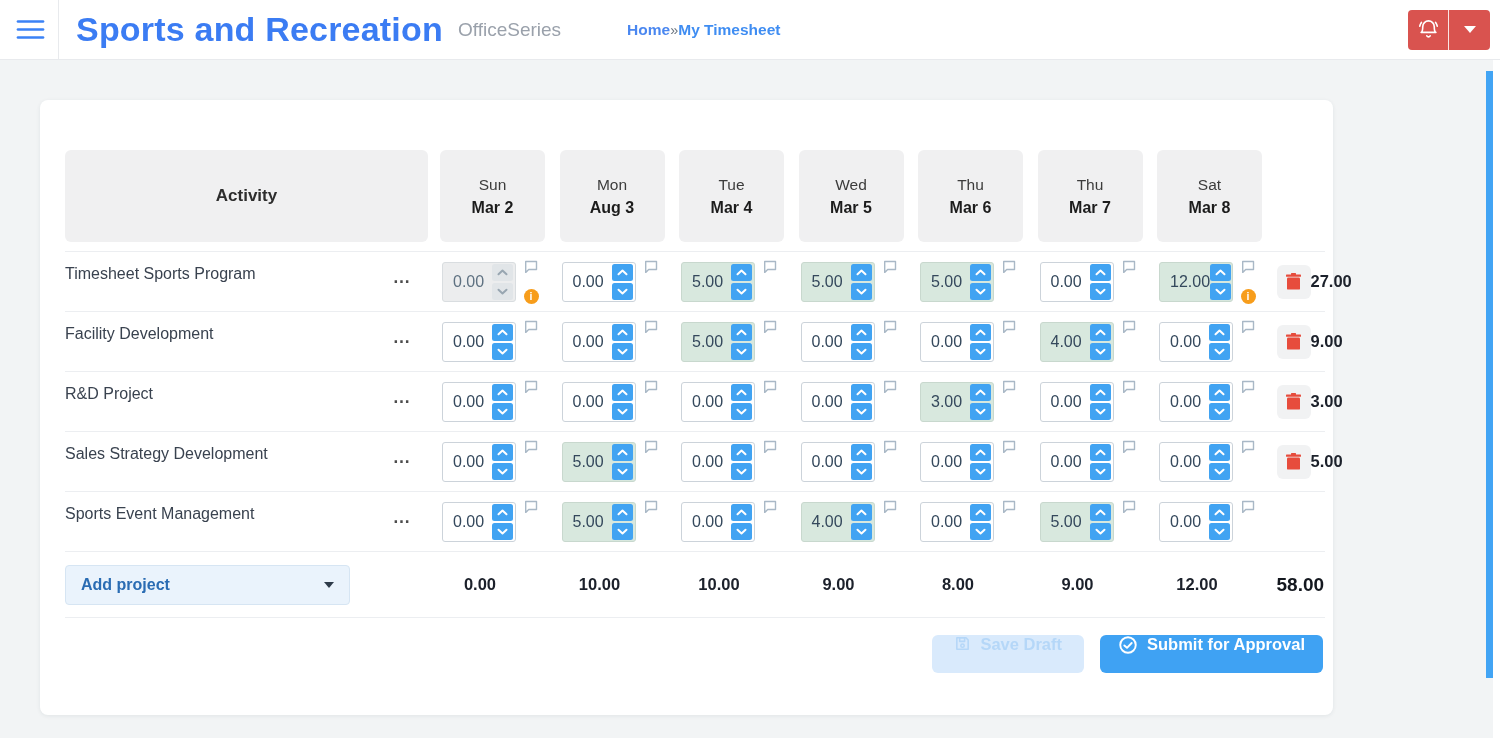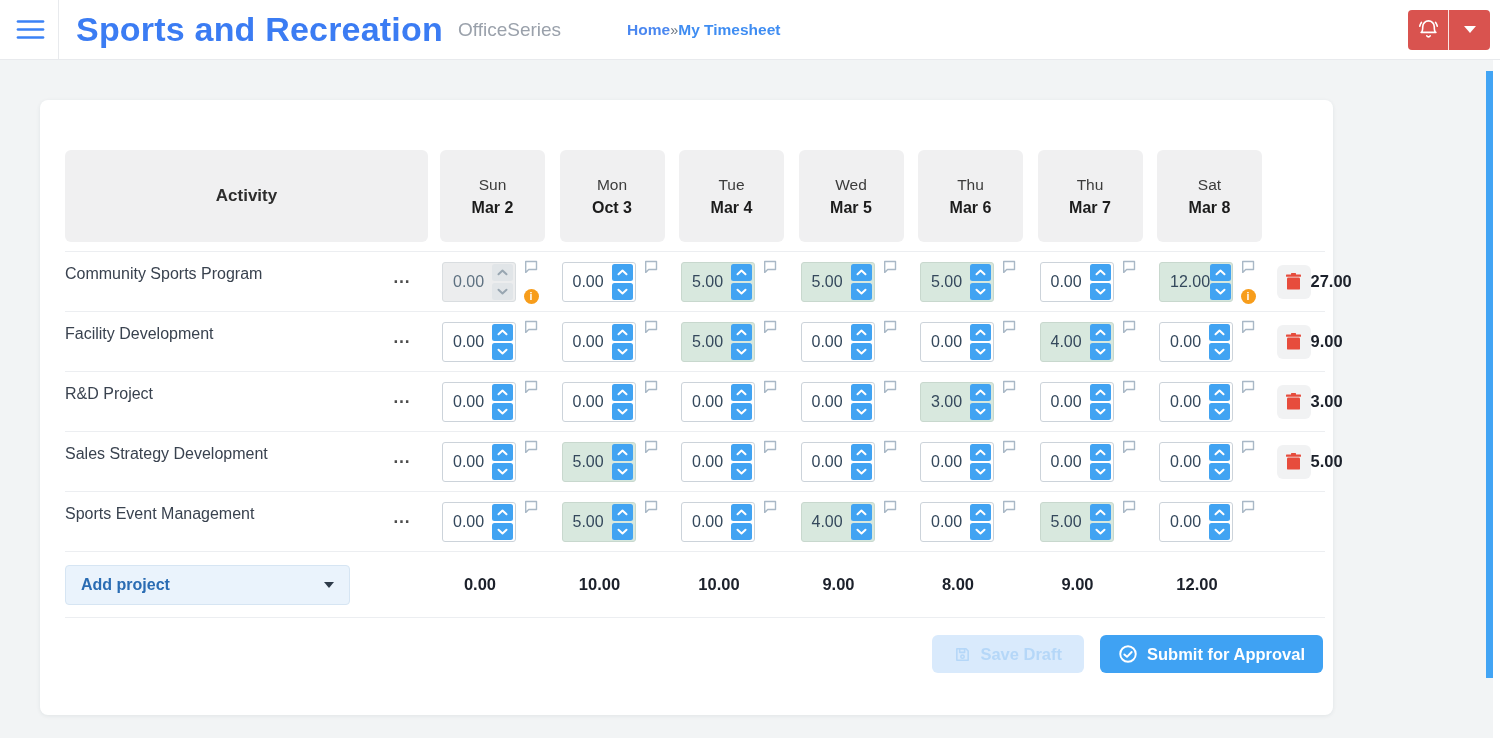--- a/index.html
+++ b/index.html
@@ -67,21 +67,21 @@
   .trow.tfooter { height:66px; }
   .add-select { width:285px; height:40px; background:#eaf3fc; border:1px solid #d6e5f3; border-radius:4px;
                 display:flex; align-items:center; justify-content:space-between; padding:0 15px; cursor:pointer; }
   .add-label { font-size:16px; font-weight:700; color:#2a6cb3; }
   .select-caret { width:0; height:0; border-left:5.5px solid transparent; border-right:5.5px solid transparent; border-top:6.5px solid #2e3b4a; }
   .fday { width:76px; text-align:center; font-size:16.5px; font-weight:700; color:#1c212b; }
   .rend.fend { justify-content:flex-end; }
   .grand-total { font-size:19px; font-weight:700; color:#14181f; }
   
   .actions { border-top:1px solid #eceef1; display:flex; justify-content:flex-end; gap:16px; padding:17px 2px 0 0; }
-  .btn { height:38px; border:none; border-radius:6px; display:flex; align-items:center; gap:9px; font-size:16.5px; font-weight:700; font-family:inherit; }
+  .btn { height:38px; border:none; border-radius:6px; display:flex; align-items:flex-start; gap:9px; font-size:16.5px; font-weight:700; font-family:inherit; }
   .btn.save { background:#d9eafc; color:#b5d7f8; padding:0 22px; cursor:default; }
   .btn.submit { background:#3fa2f3; color:#fff; padding:0 18px; cursor:pointer; }
 </style>
 </head>
 <body>
 
 <div class="nav">
   <button class="menu-btn">
     <span style="line-height:0;">
       <svg width="29" height="23" viewBox="0 0 29 23">
@@ -128,21 +128,21 @@
         <div class="hcell activity">Activity</div>
       </div>
     <div id="day-headers" class="contents">
   <div class="hcell day">
     <span class="day-name">Sun</span>
     <span class="day-date">Mar 2</span>
   </div>
 
   <div class="hcell day">
     <span class="day-name">Mon</span>
-    <span class="day-date">Oct 3</span>
+    <span class="day-date">Aug 3</span>
   </div>
 
   <div class="hcell day">
     <span class="day-name">Tue</span>
     <span class="day-date">Mar 4</span>
   </div>
 
   <div class="hcell day">
     <span class="day-name">Wed</span>
     <span class="day-date">Mar 5</span>
@@ -161,21 +161,21 @@
   <div class="hcell day">
     <span class="day-name">Sat</span>
     <span class="day-date">Mar 8</span>
   </div>
 </div>
   </div>
 
   <div id="rows">
   <div class="grid trow">
     <div class="acell">
-      <span class="activity-label">Community Sports Program</span>
+      <span class="activity-label">Timesheet Sports Program</span>
       <button class="row-menu">⋯</button>
     </div>
     <div class="contents">
   <div class="dcell">
     <div class="num-input disabled">
       <span class="num-val">0.00</span>
       <span class="spinners">
         <button class="spin">
           <svg width="11" height="7" viewBox="0 0 11 7">
                     <polyline points="1.5,5.3 5.5,1.6 9.5,5.3" fill="none" stroke="currentColor" stroke-width="2" stroke-linecap="round" stroke-linejoin="round"></polyline>
@@ -1194,20 +1194,23 @@
   </div>
 
   <div class="dcell">
     <div class="fday">9.00</div>
   </div>
 
   <div class="dcell">
     <div class="fday">12.00</div>
   </div>
 </div>
+    <div class="rend fend">
+      <span class="grand-total">58.00</span>
+    </div>
   </div>
 
   <div class="actions">
     <button class="btn save">
       <span style="line-height:0;">
         <svg width="17" height="17" viewBox="0 0 24 24" fill="none" stroke="currentColor" stroke-width="2.2" stroke-linejoin="round">
           <path d="M4 4h13l3 3v13H4z"></path>
             <rect x="8" y="4" width="7" height="5"></rect>
             <circle cx="12" cy="15" r="2.4"></circle>
         </svg>

